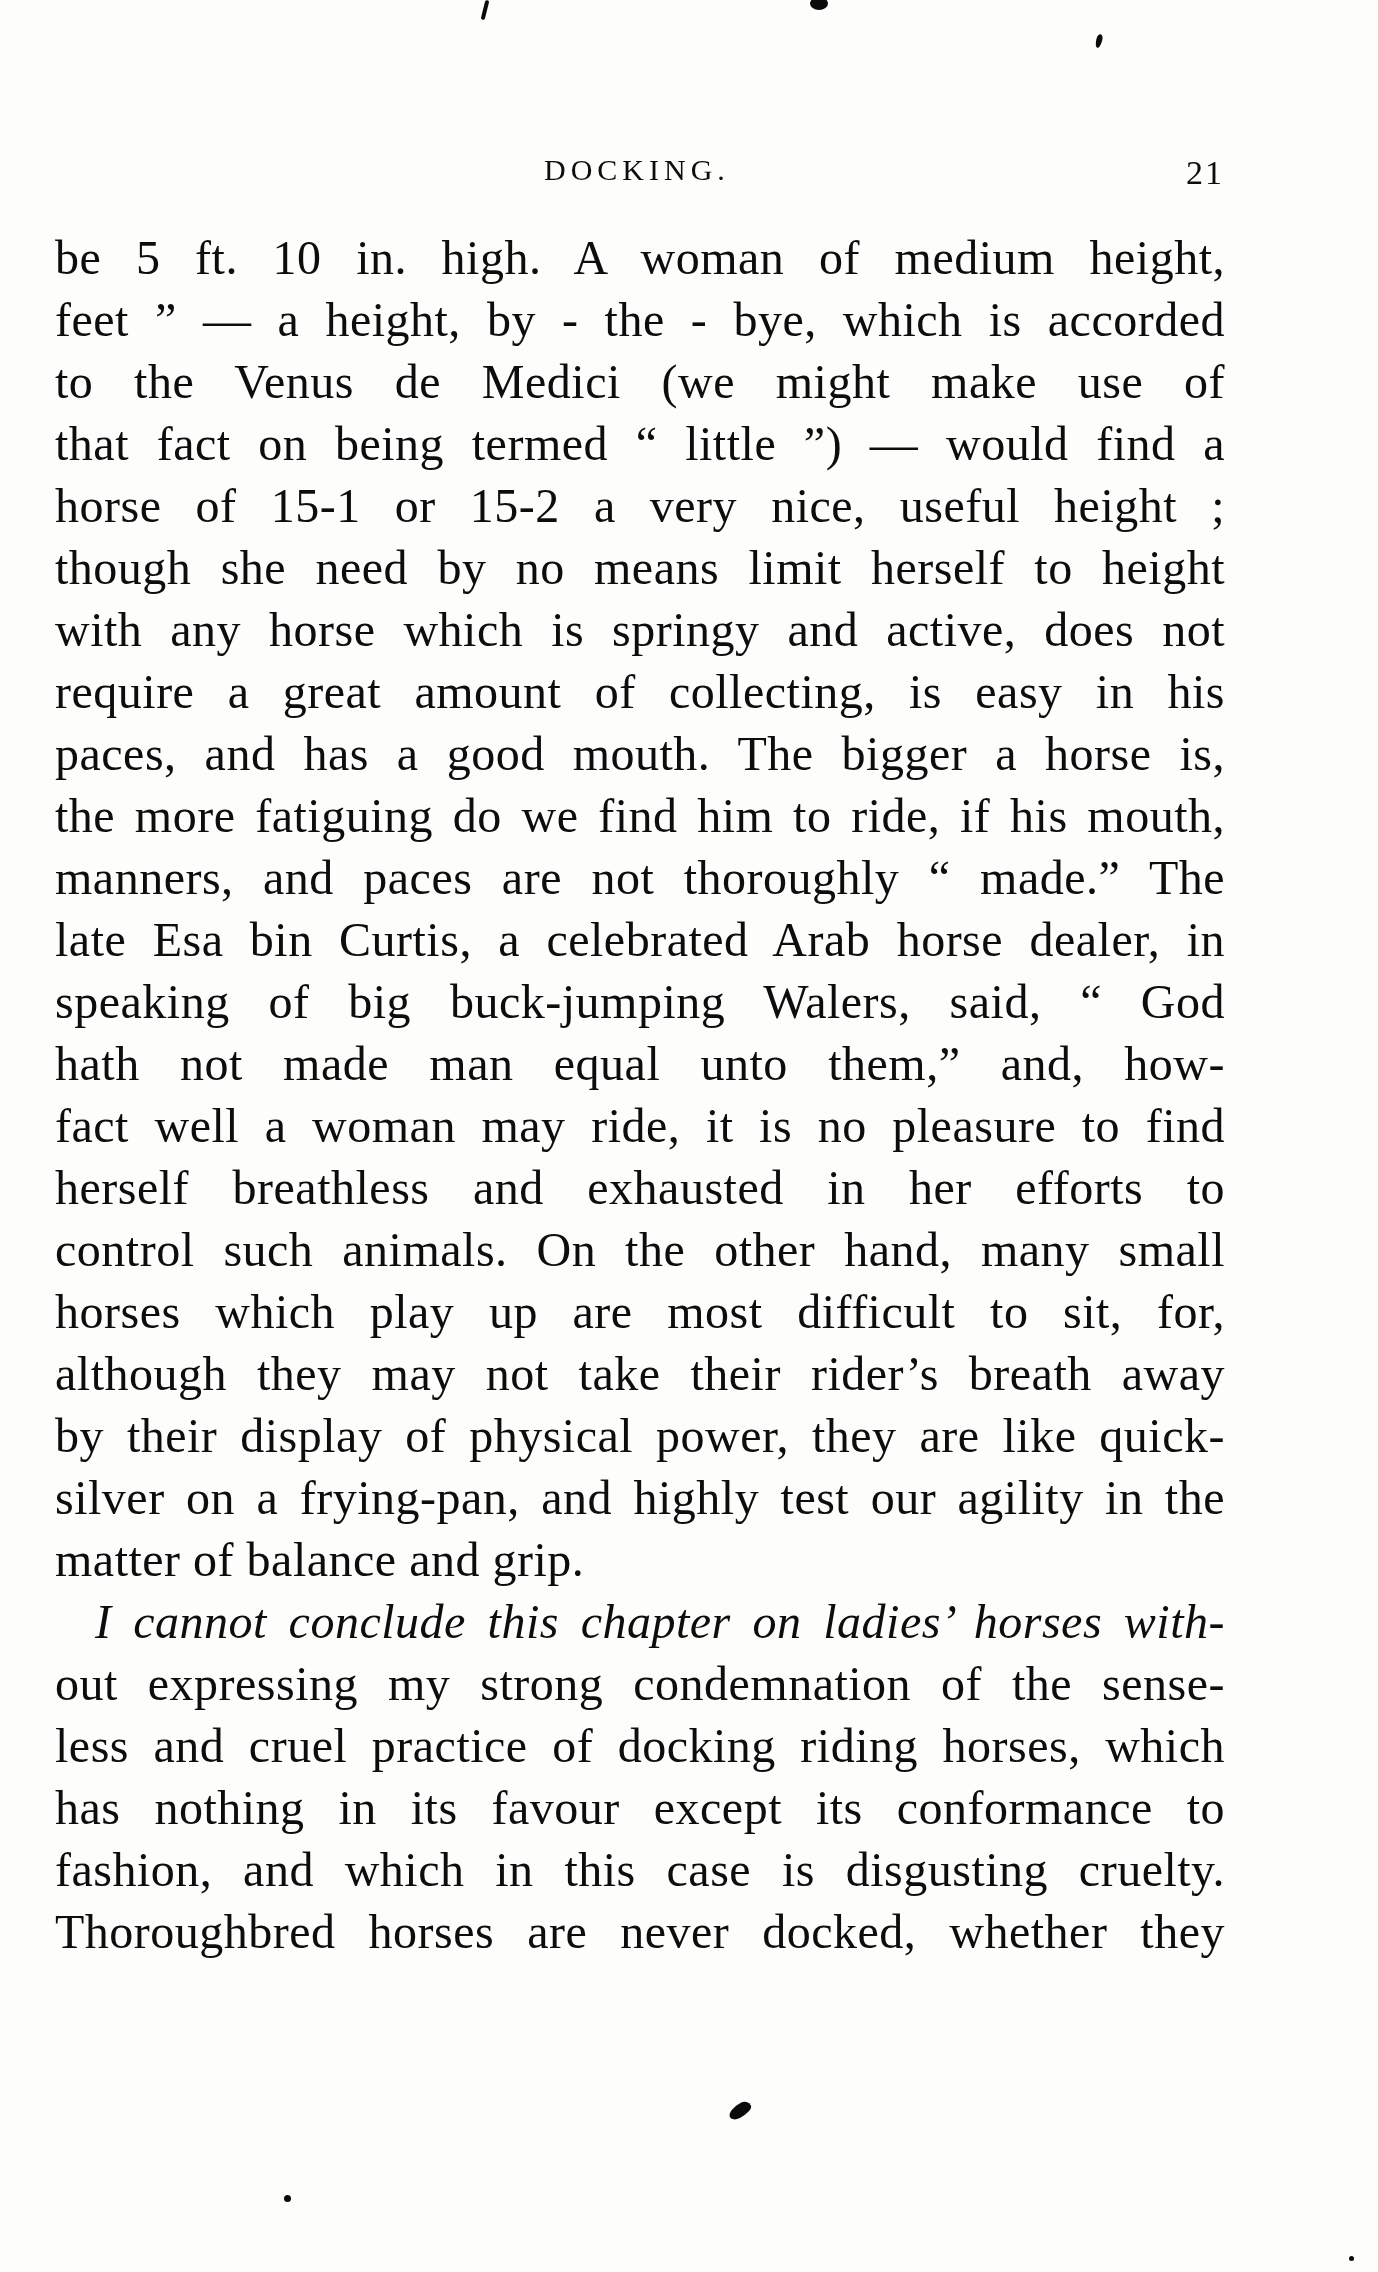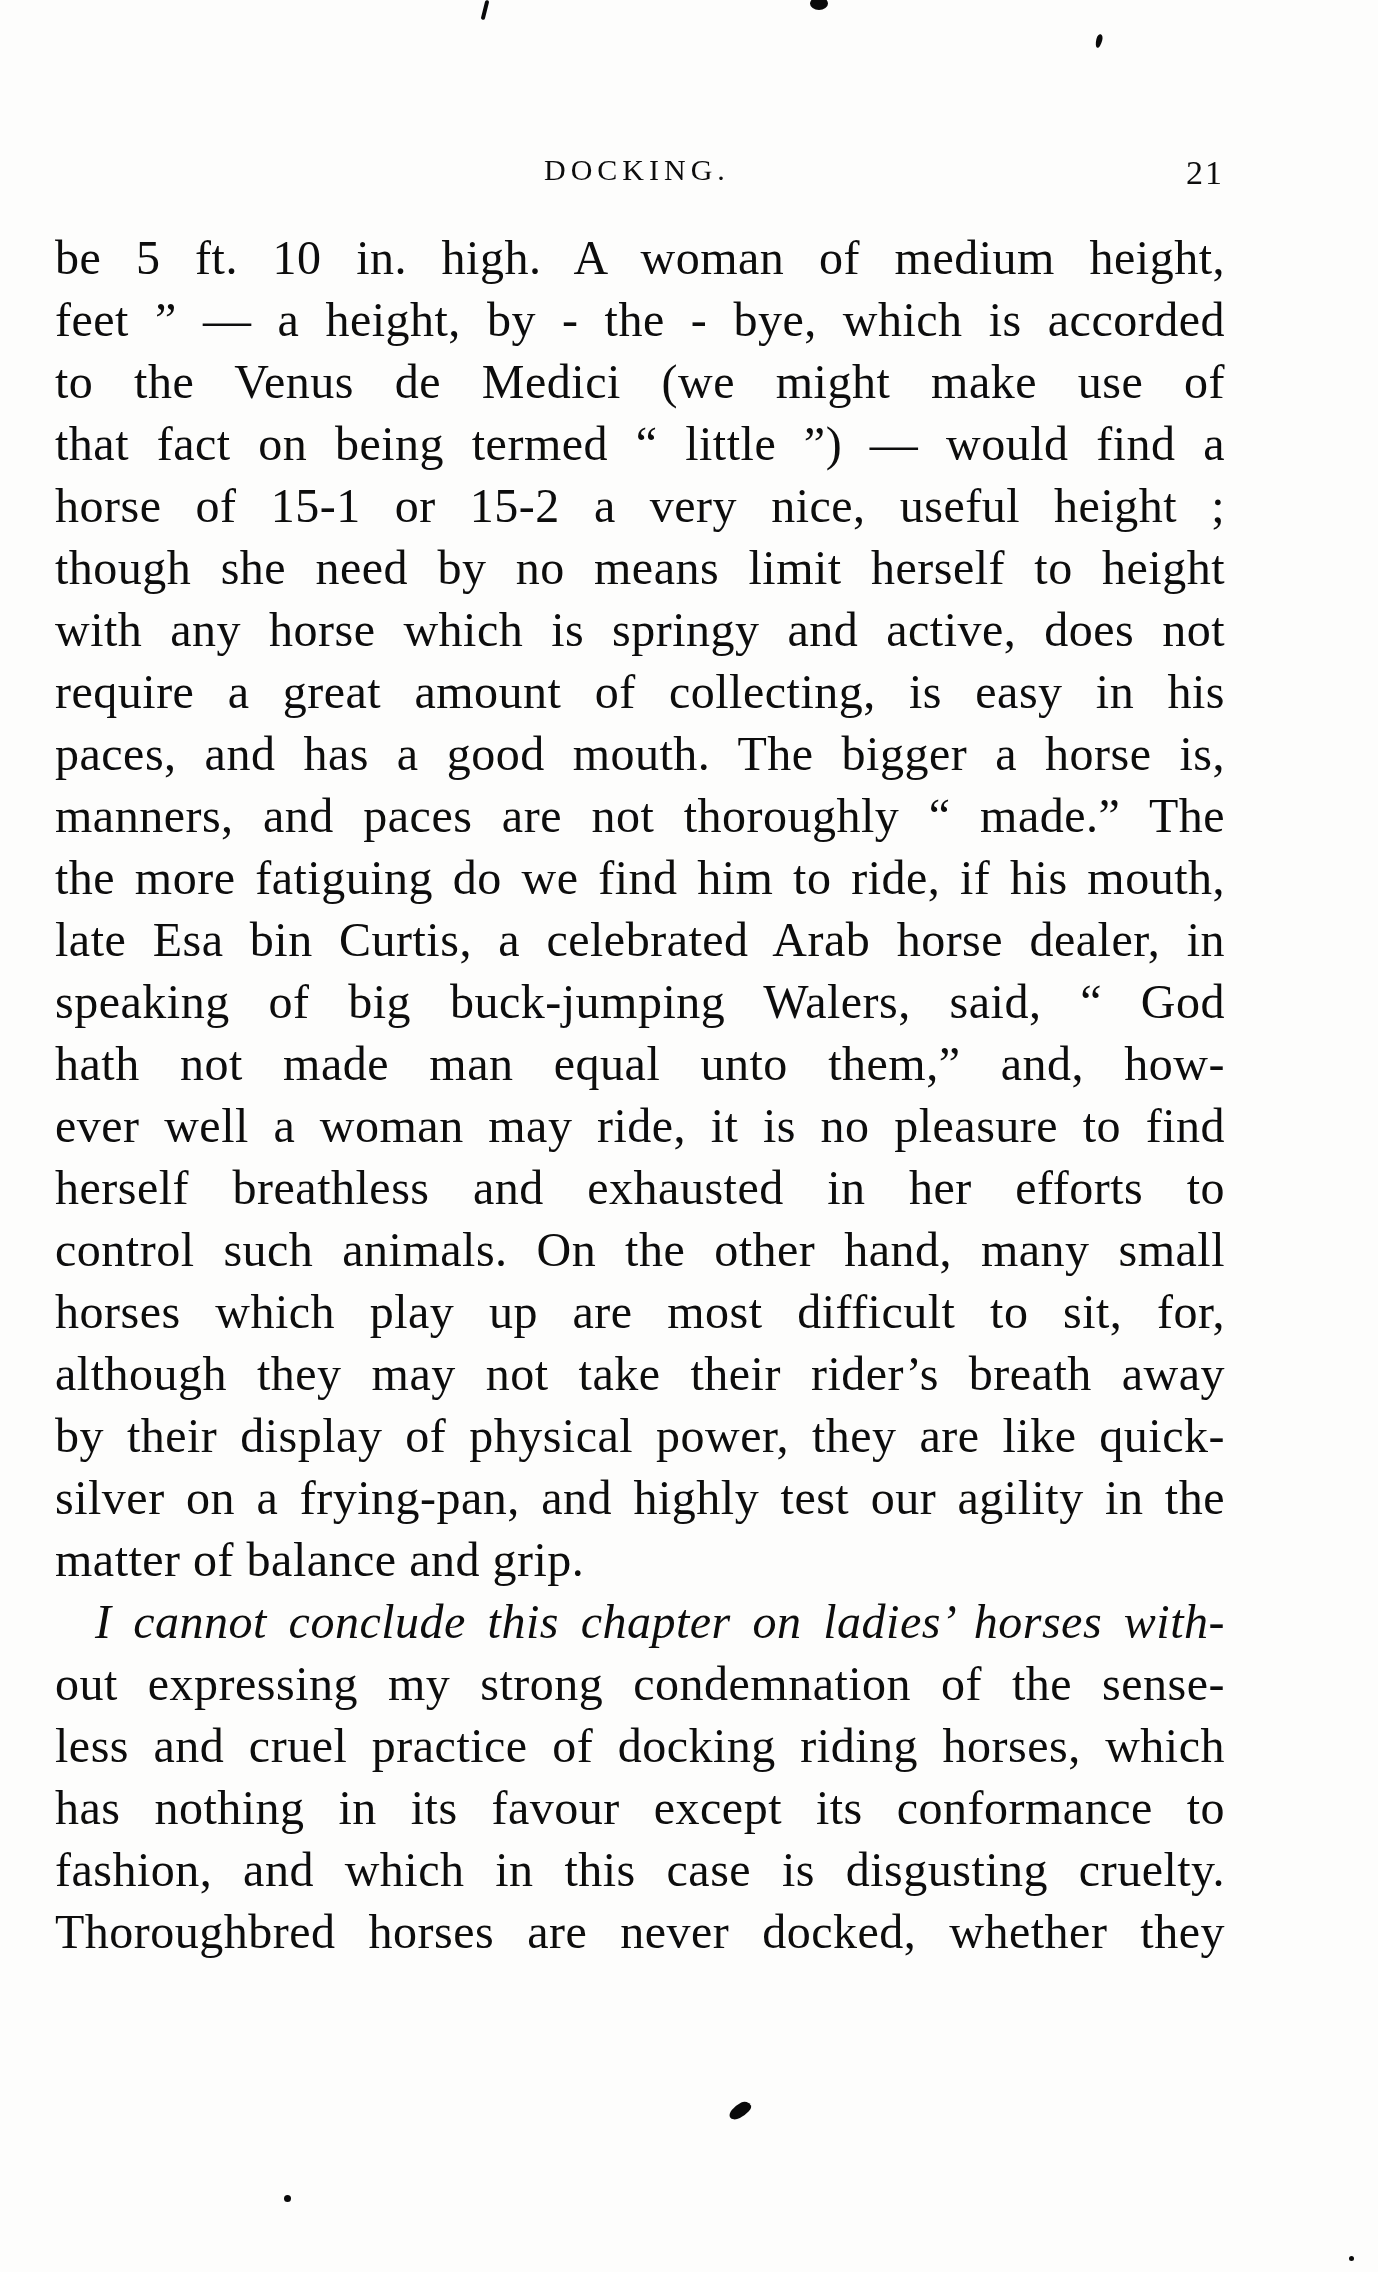--- a/index.html
+++ b/index.html
@@ -112,26 +112,26 @@
 
     <div class="line">be 5 ft. 10 in. high.  A woman of medium height,</div>
     <div class="line">feet ” — a height, by - the - bye, which is accorded</div>
     <div class="line">to the Venus de Medici (we might make use of</div>
     <div class="line">that fact on being termed “ little ”) — would find a</div>
     <div class="line">horse of 15-1 or 15-2 a very nice, useful height ;</div>
     <div class="line">though she need by no means limit herself to height</div>
     <div class="line">with any horse which is springy and active, does not</div>
     <div class="line">require a great amount of collecting, is easy in his</div>
     <div class="line">paces, and has a good mouth.  The bigger a horse is,</div>
+    <div class="line">the more fatiguing do we find him to ride, if his mouth,</div>
     <div class="line">manners, and paces are not thoroughly “ made.”  The</div>
-    <div class="line">the more fatiguing do we find him to ride, if his mouth,</div>
     <div class="line">late Esa bin Curtis, a celebrated Arab horse dealer, in</div>
     <div class="line">speaking of big buck-jumping Walers, said, “ God</div>
     <div class="line">hath not made man equal unto them,” and, how-</div>
-    <div class="line">ever well a woman may ride, it is no pleasure to find</div>
+    <div class="line">fact well a woman may ride, it is no pleasure to find</div>
     <div class="line">herself breathless and exhausted in her efforts to</div>
     <div class="line">control such animals.  On the other hand, many small</div>
     <div class="line">horses which play up are most difficult to sit, for,</div>
     <div class="line">although they may not take their rider’s breath away</div>
     <div class="line">by their display of physical power, they are like quick-</div>
     <div class="line">silver on a frying-pan, and highly test our agility in the</div>
     <div class="line para-end">matter of balance and grip.</div>
 
     <div class="line indent">I cannot conclude this chapter on ladies’ horses with-</div>
     <div class="line">out expressing my strong condemnation of the sense-</div>

